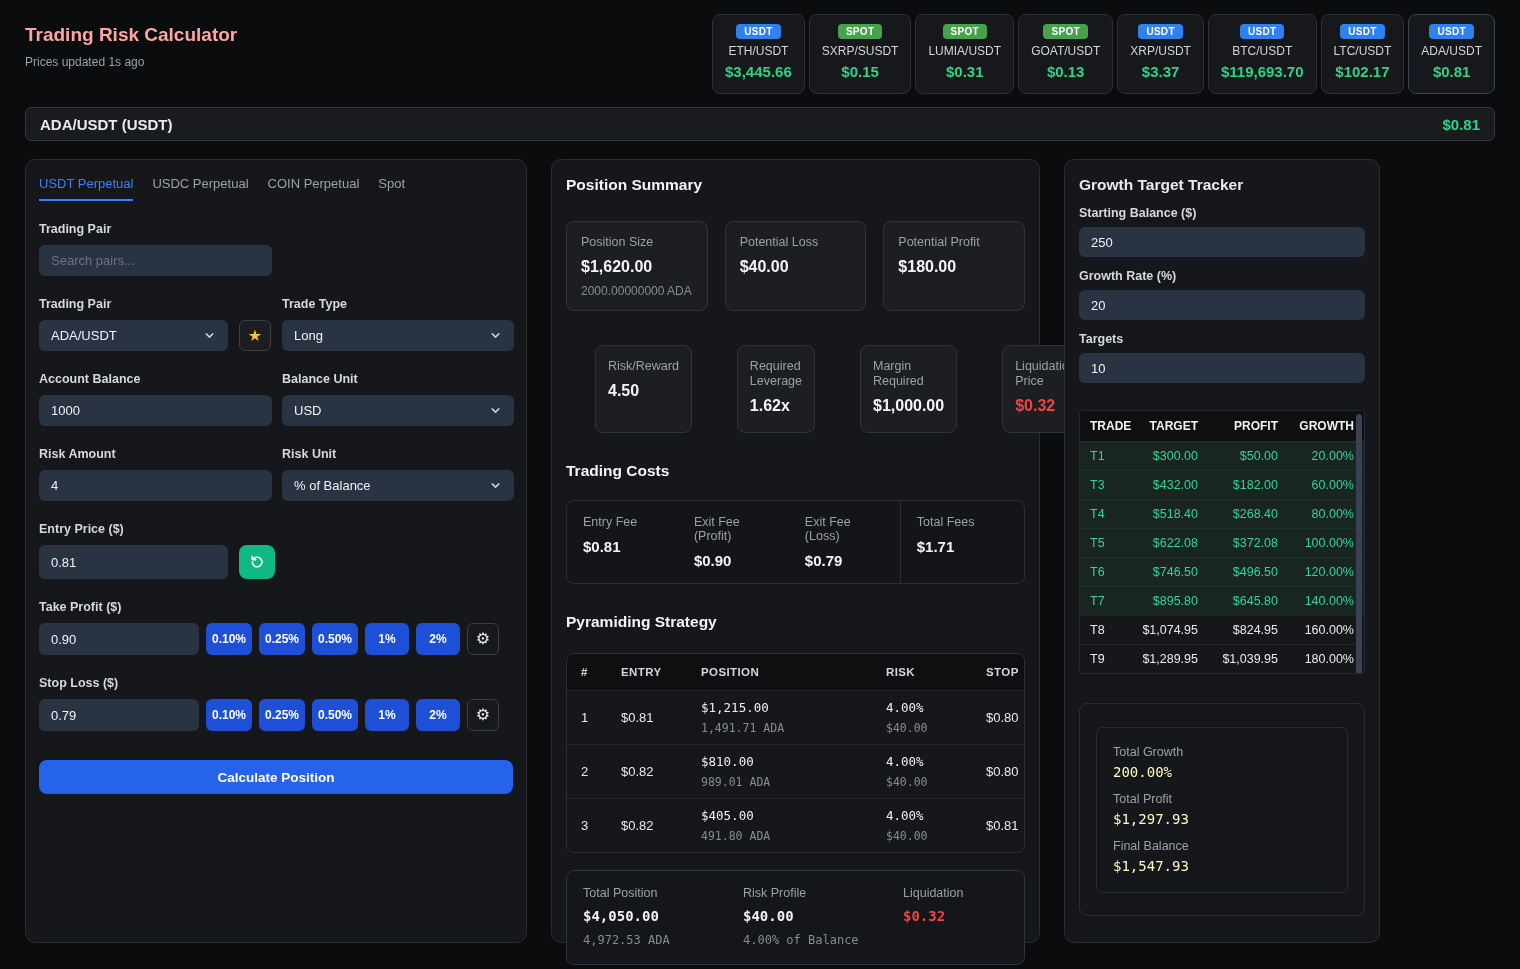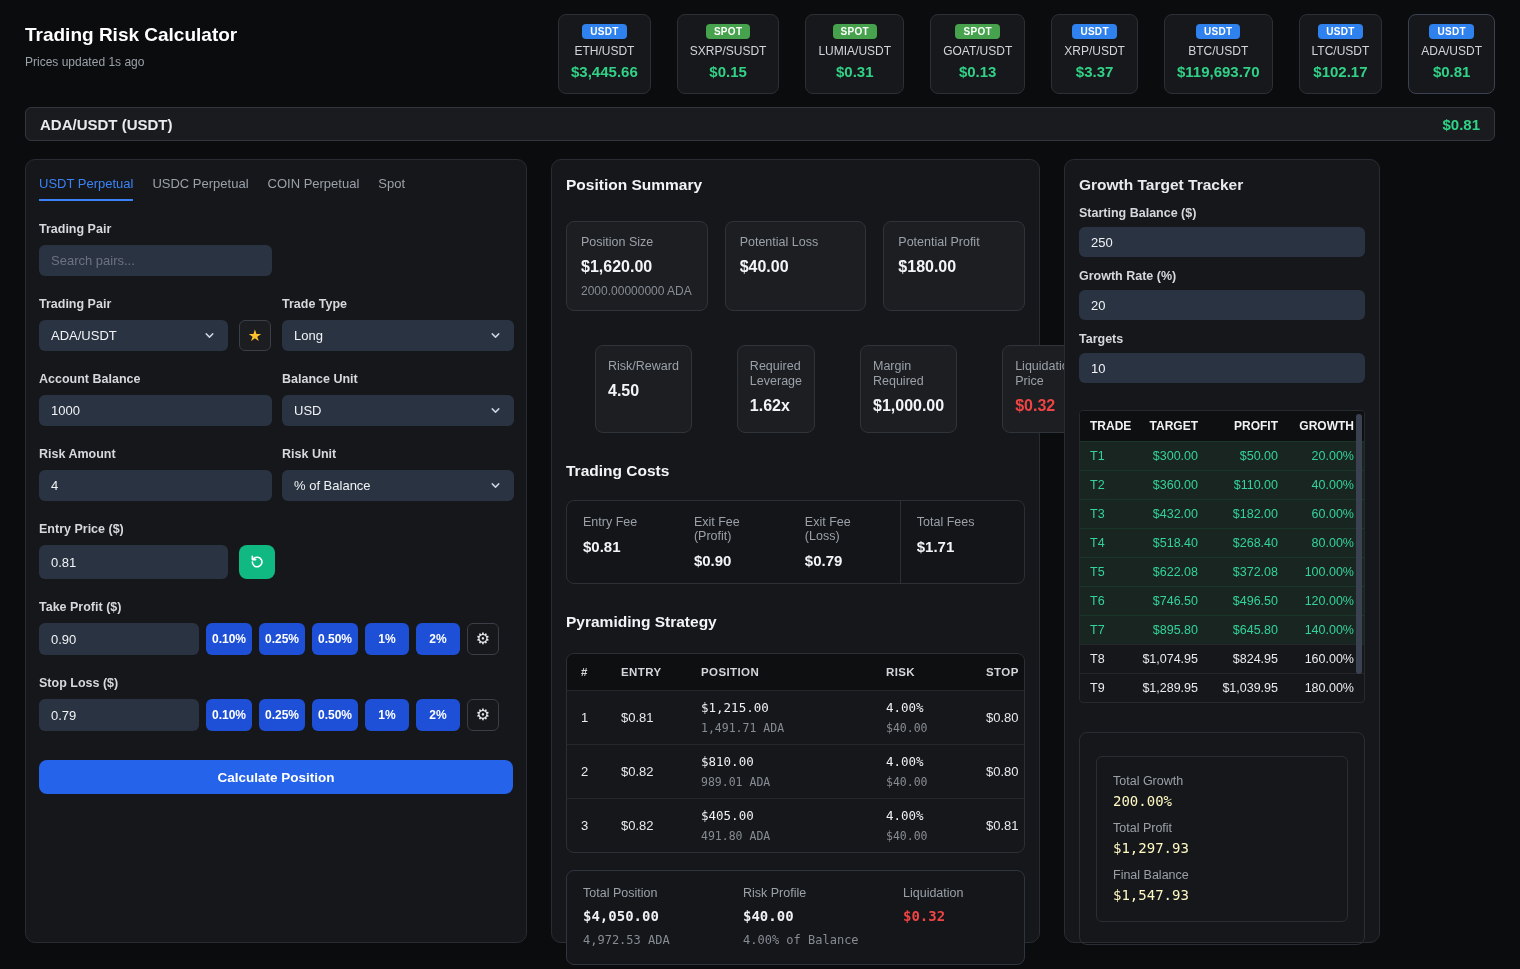--- a/index.html
+++ b/index.html
@@ -8,23 +8,23 @@
     background: #0b0c0e;
     color: #e8eaed;
     font-family: "Liberation Sans", sans-serif;
     overflow: hidden;
   }
   .page { padding: 14px 25px 24px 25px; }
 
   
   .topbar { display: flex; justify-content: space-between; align-items: flex-start; }
   .title-block { padding-top: 10px; }
-  .app-title { font-size: 19px; font-weight: bold; color: #ffffff; }
+  .app-title { font-size: 19px; font-weight: bold; color: #fca5a5; }
   .app-sub { font-size: 12px; color: #9aa1a9; margin-top: 9px; }
-  .tickers { display: flex; gap: 26px; align-items: stretch; }
+  .tickers { display: flex; gap: 4px; align-items: stretch; }
   .ticker {
     background: #17181b; border: 1px solid #2c2f36; border-radius: 8px;
     padding: 9px 12px 10px 12px; display: flex; flex-direction: column;
     align-items: center; gap: 5px; min-width: 80px; height: 80px;
   }
   .ticker.selected { border-color: #3a4254; }
   .badge { font-size: 10px; font-weight: bold; color: #fff; padding: 2px 8px; border-radius: 4px; letter-spacing: .3px; }
   .badge-usdt { background: #2f81ed; }
   .badge-spot { background: #47a24d; }
   .ticker-pair { font-size: 12px; color: #d2d5da; white-space: nowrap; }
@@ -486,26 +486,20 @@
           <span>PROFIT</span>
           <span>GROWTH</span>
         </div>
         <div class="gt-row achieved">
           <span>T1</span>
             <span>$300.00</span>
             <span>$50.00</span>
             <span>20.00%</span>
         </div>
         <div class="gt-row achieved">
-          <span>T2</span>
-            <span>$360.00</span>
-            <span>$110.00</span>
-            <span>40.00%</span>
-        </div>
-        <div class="gt-row achieved">
           <span>T3</span>
             <span>$432.00</span>
             <span>$182.00</span>
             <span>60.00%</span>
         </div>
         <div class="gt-row achieved">
           <span>T4</span>
             <span>$518.40</span>
             <span>$268.40</span>
             <span>80.00%</span>

